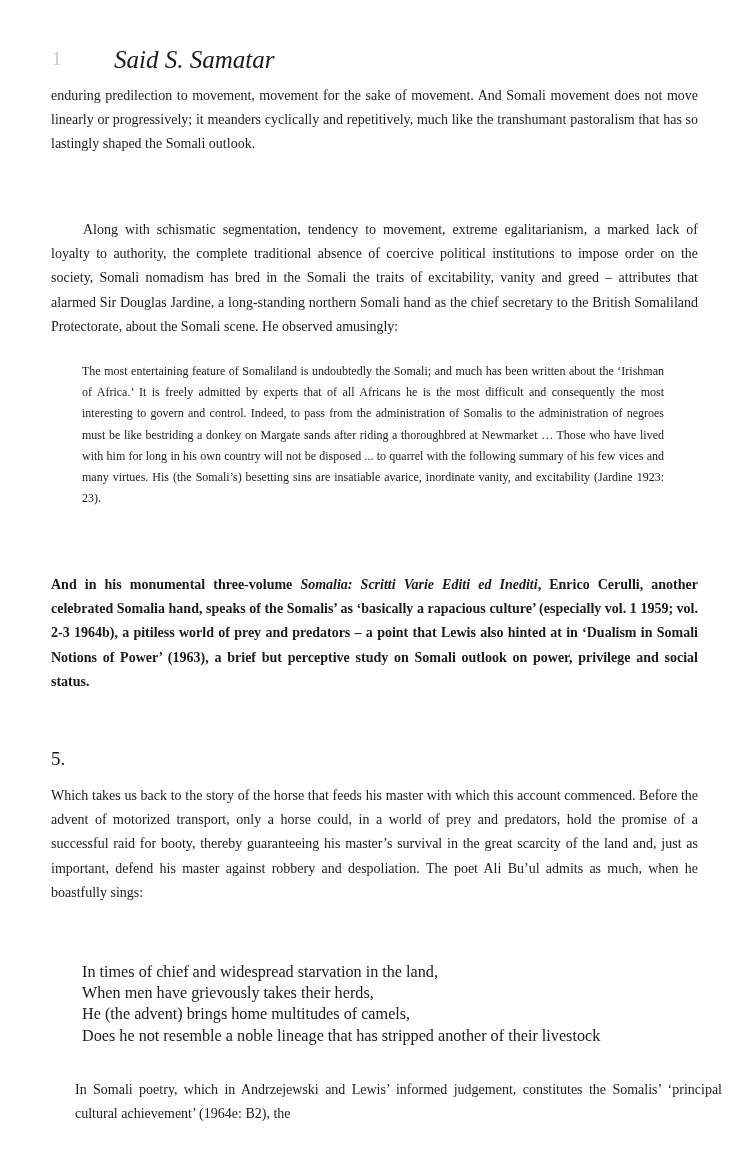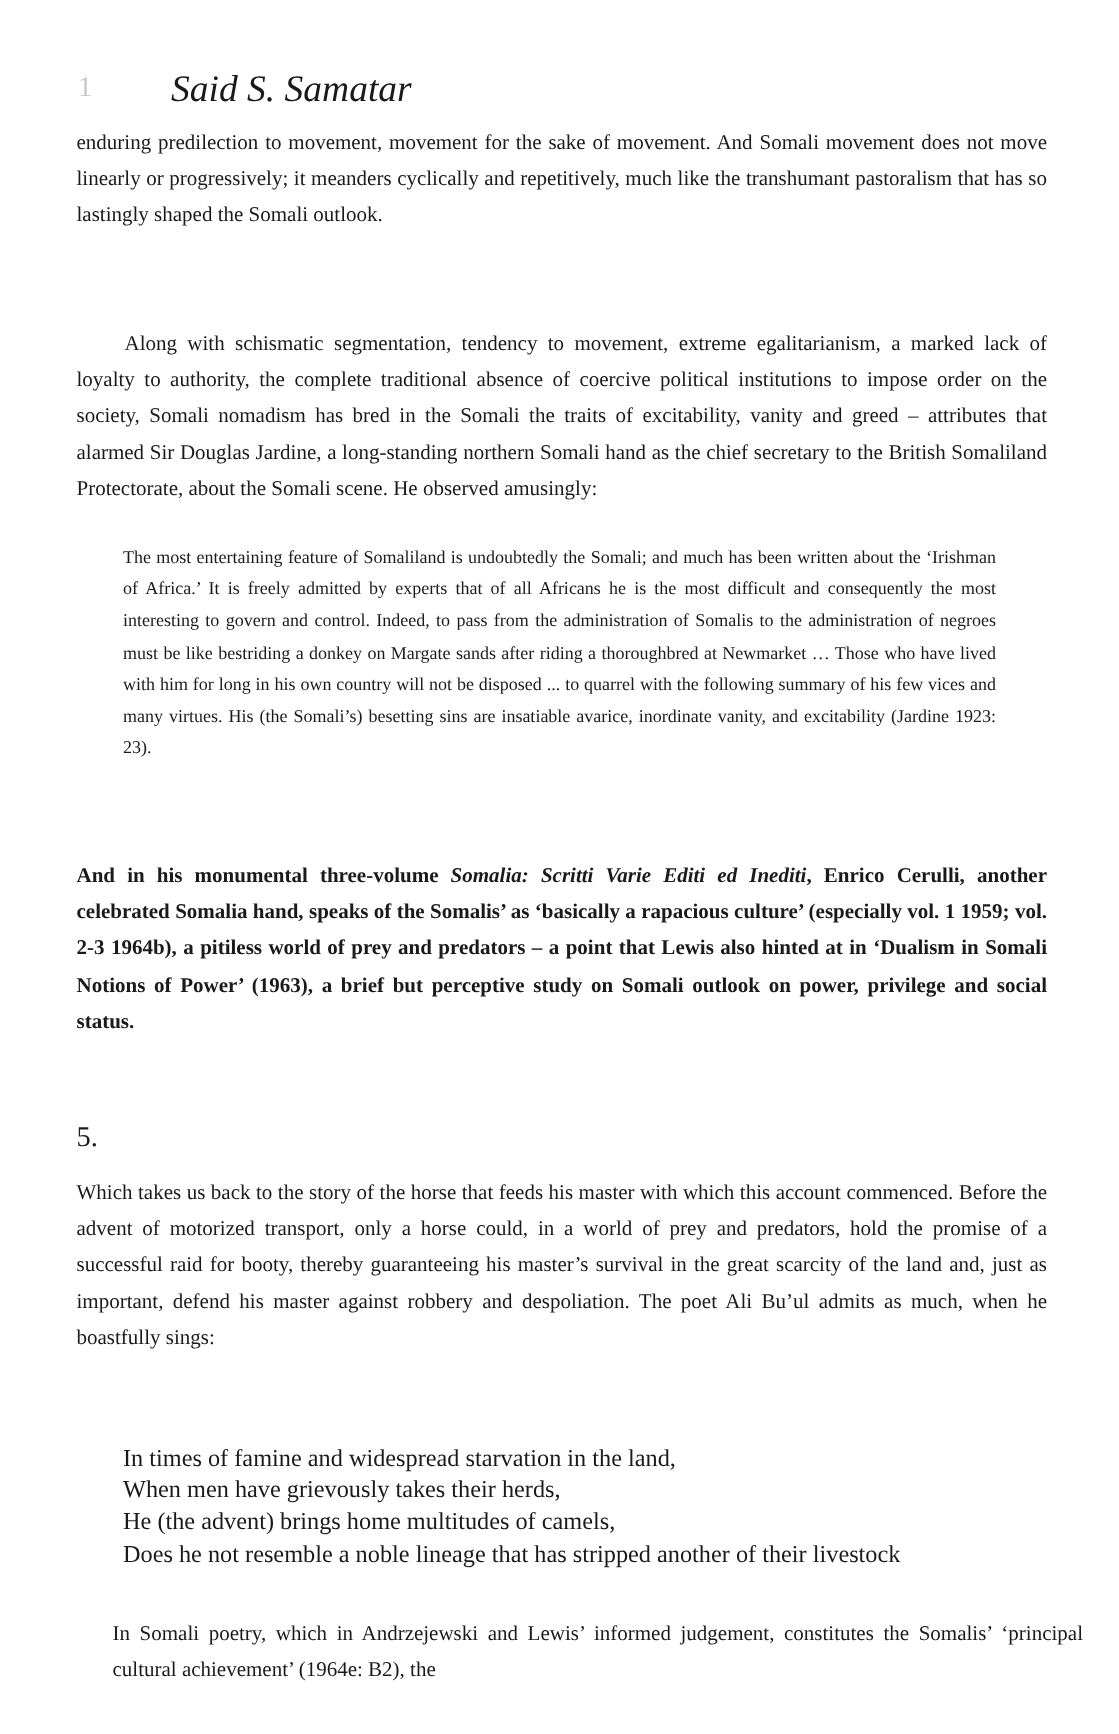--- a/index.html
+++ b/index.html
@@ -54,21 +54,21 @@
   <p><span>And in his monumental three-volume </span><em>Somalia: Scritti Varie Editi ed Inediti</em><span>, Enrico Cerulli, another celebrated Somalia hand, speaks of the Somalis’ as ‘basically a rapacious culture’ (especially vol. 1 1959; vol. 2-3 1964b), a pitiless world of prey and predators – a point that Lewis also hinted at in ‘Dualism in Somali Notions of Power’ (1963), a brief but perceptive study on Somali outlook on power, privilege and social status.</span></p>
 </div>
 
 <div class="section-num" style="top:748px;">5.</div>
 
 <div class="body-text" style="top:784px;">
   <p>Which takes us back to the story of the horse that feeds his master with which this account commenced.  Before the advent of motorized transport, only a horse could, in a world of prey and predators, hold the promise of a successful raid for booty, thereby guaranteeing his master’s survival in the great scarcity of the land and, just as important, defend his master against robbery and despoliation.  The poet Ali Bu’ul admits as much, when he boastfully sings:</p>
 </div>
 
 <div class="poem" style="top:962px;">
-  <span class="line">In times of famine and widespread starvation in the land,</span>
+  <span class="line">In times of chief and widespread starvation in the land,</span>
   <span class="line">When men have grievously takes their herds,</span>
   <span class="line">He (the advent) brings home multitudes of camels,</span>
   <span class="line">Does he not resemble a noble lineage that has stripped another of their livestock</span>
 </div>
 
 <div class="body-text" style="top:1078px;margin-left:24px;">
   <p>In Somali poetry, which in Andrzejewski and Lewis’ informed judgement, constitutes the Somalis’ ‘principal cultural achievement’ (1964e: B2), the</p>
 </div>
 
 </body></html>

